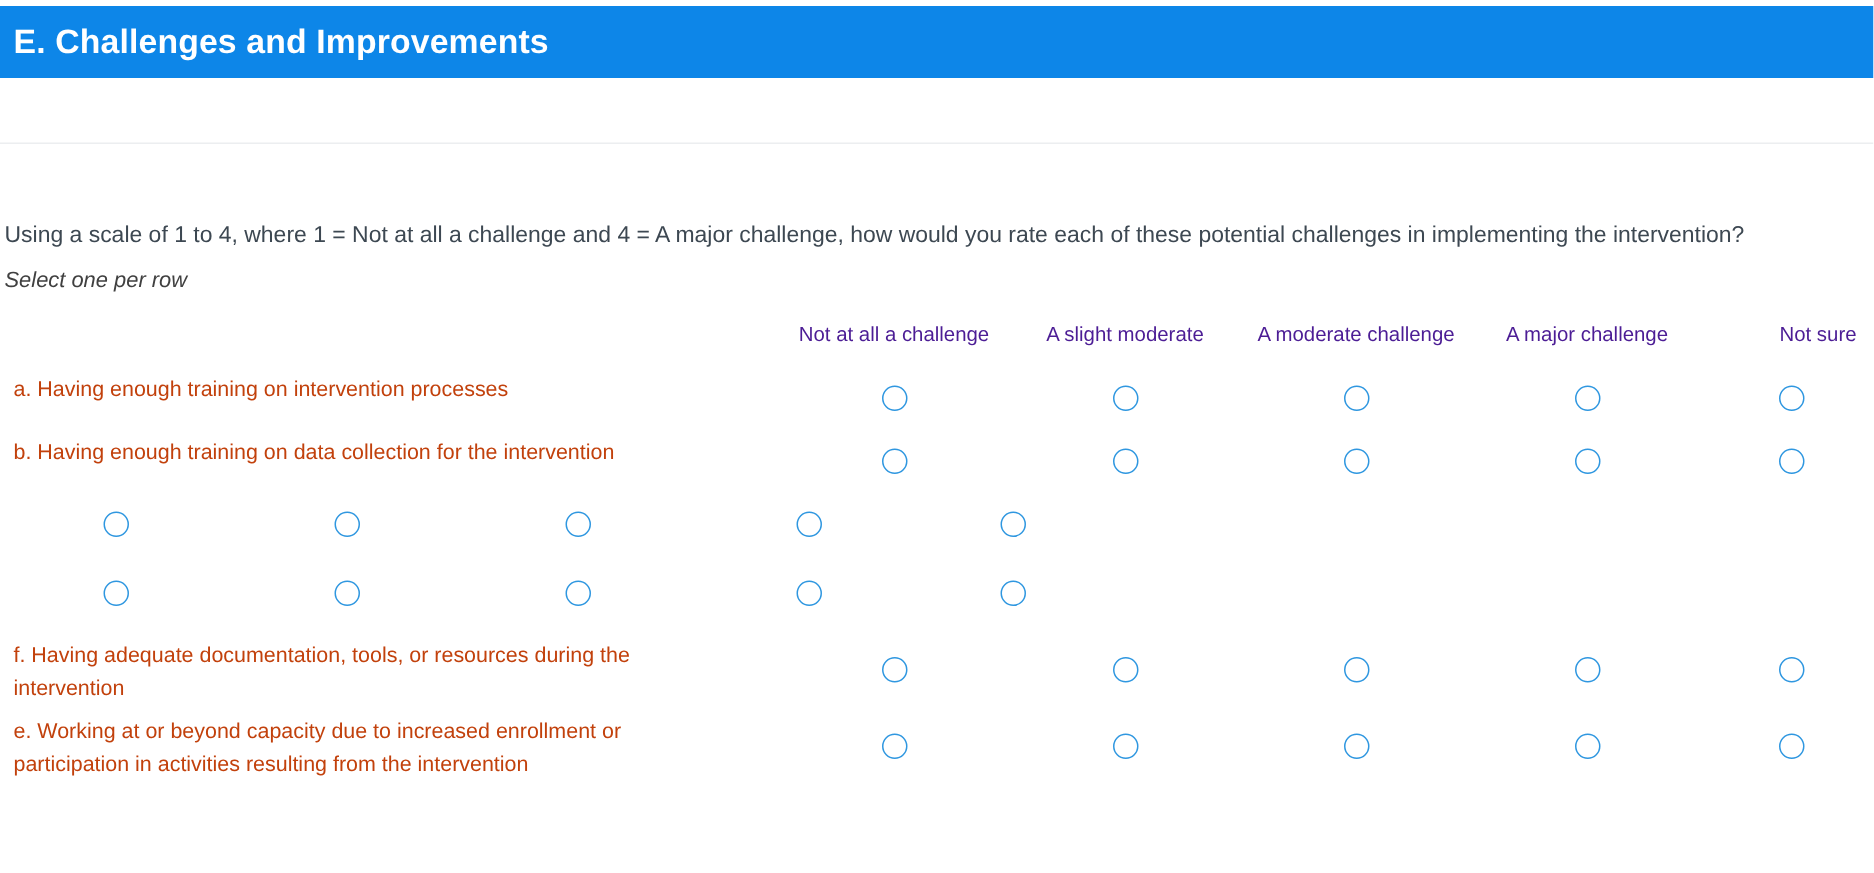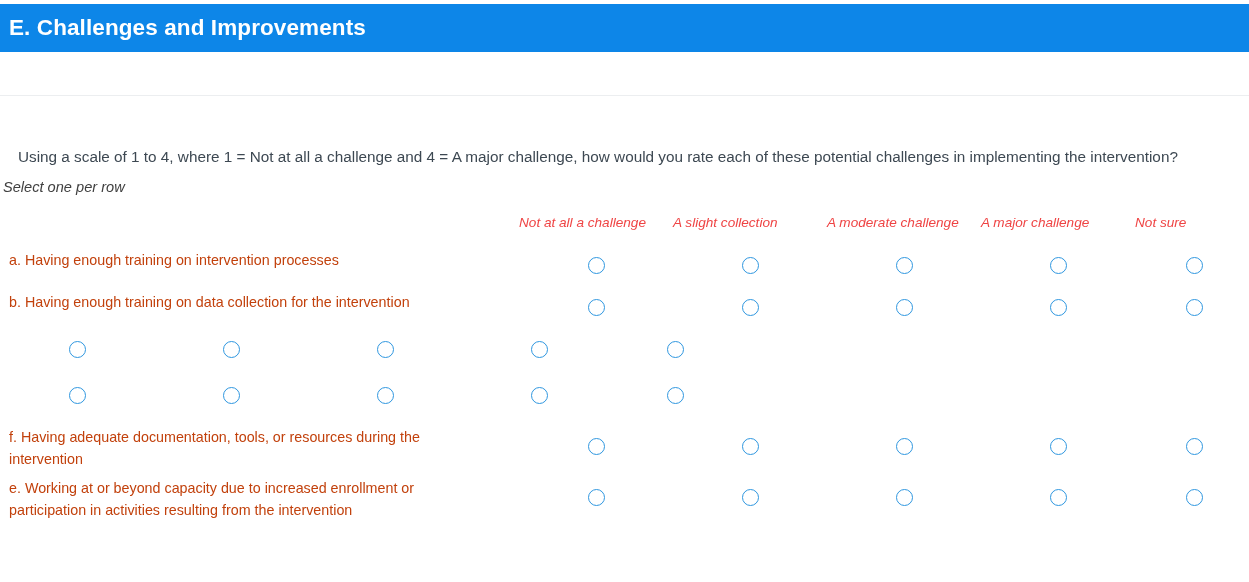--- a/index.html
+++ b/index.html
@@ -58,21 +58,21 @@
   .question-block {
     position: absolute;
     left: 0;
     top: 147px;
     width: 1249px;
   }
   .question-text {
     font-size: 15.3px;
     color: #3d4852;
     line-height: 1.3;
-    padding-left: 18px;
+    padding-left: 3px;
     white-space: nowrap;
   }
   .question-hint {
     margin-top: 12px;
     font-size: 14.6px;
     font-style: italic;
     color: #404040;
     padding-left: 3px;
     line-height: 1.2;
   }
@@ -89,25 +89,25 @@
     align-items: flex-start;
     height: 28px;
   }
   .matrix-head .label-col {
     width: 519px;
     flex: 0 0 519px;
   }
   .matrix-head .opt-col {
     flex: 0 0 154px;
     width: 154px;
+    text-align: center;
     font-size: 13.6px;
-    color: #ef4444;
+    color: #4c1d95;
     line-height: 1.1;
     white-space: nowrap;
-    font-style: italic;
   }
   .matrix-head .opt-col.last {
     flex: 0 0 null;
     width: 118px;
   }
 
   .matrix-row {
     display: flex;
     align-items: stretch;
     min-height: 42px;
@@ -158,21 +158,21 @@
 
   <div class="question-block">
     <div class="question-text">Using a scale of 1 to 4, where 1 = Not at all a challenge and 4 = A major challenge, how would you rate each of these potential challenges in implementing the intervention?</div>
     <div class="question-hint">Select one per row</div>
   </div>
 
   <div class="matrix">
     <div class="matrix-head">
       <div class="label-col"></div>
       <div class="opt-col">Not at all a challenge</div>
-      <div class="opt-col">A slight collection</div>
+      <div class="opt-col">A slight moderate</div>
       <div class="opt-col">A moderate challenge</div>
       <div class="opt-col">A major challenge</div>
       <div class="opt-col last">Not sure</div>
     </div>
 
     <div class="matrix-row">
       <div class="label-col">a. Having enough training on intervention processes</div>
       <div class="opt-col">
           <span class="radio"></span>
         </div>

